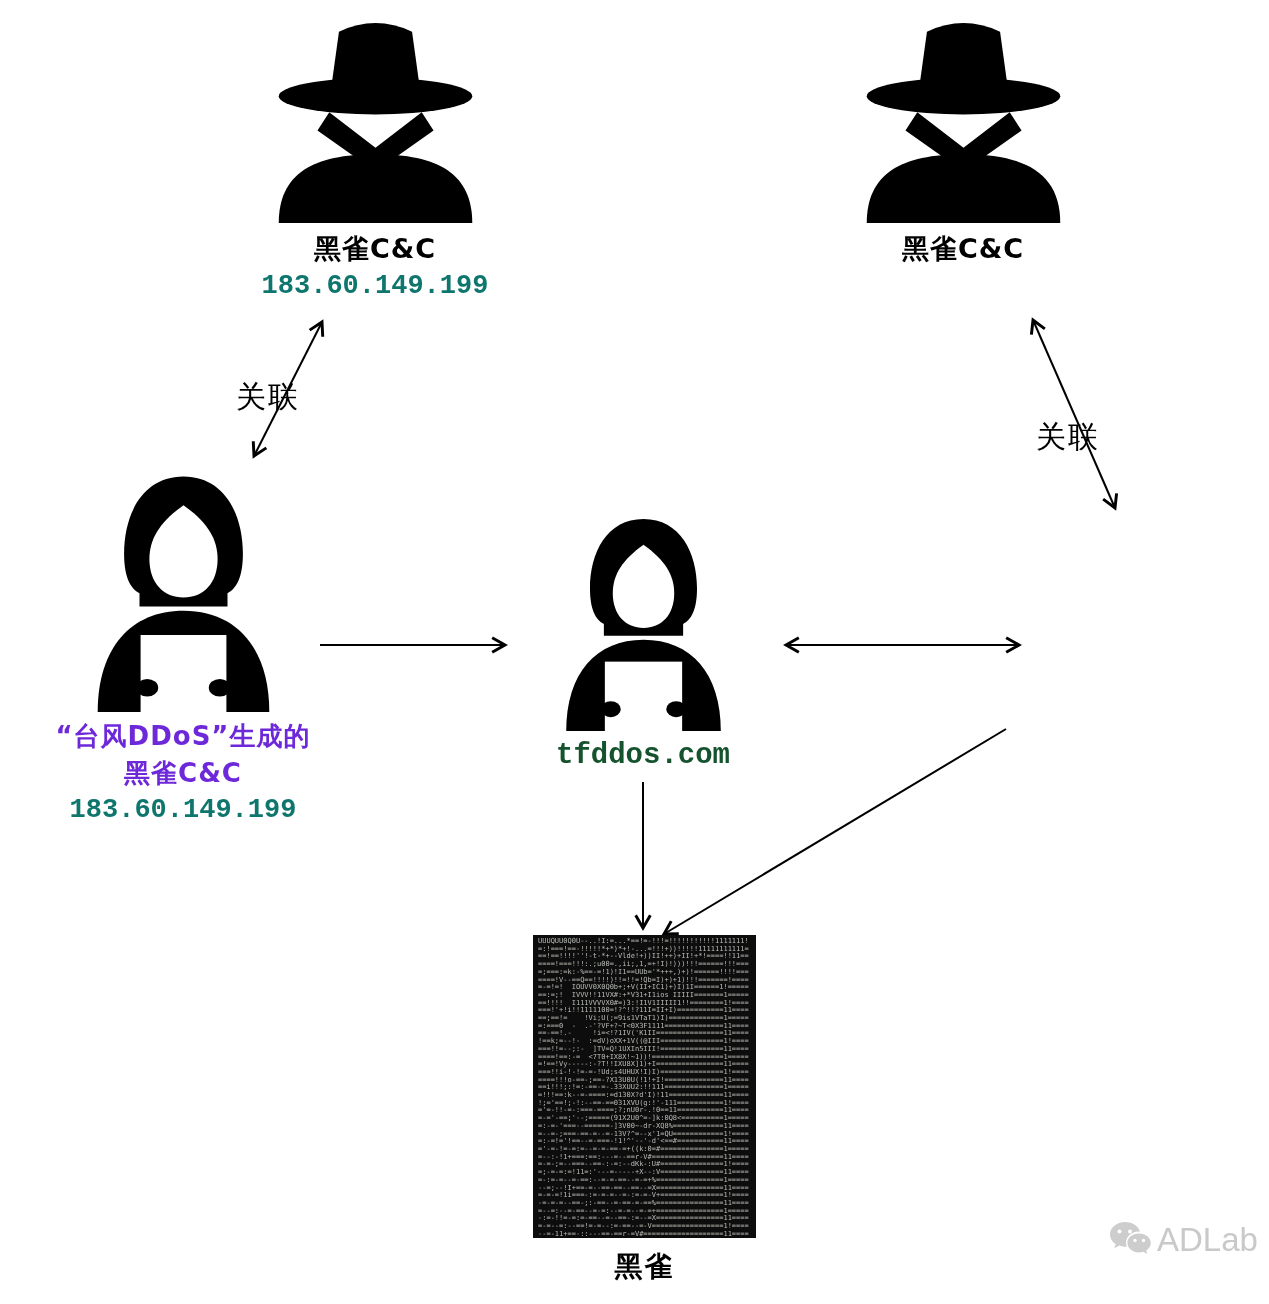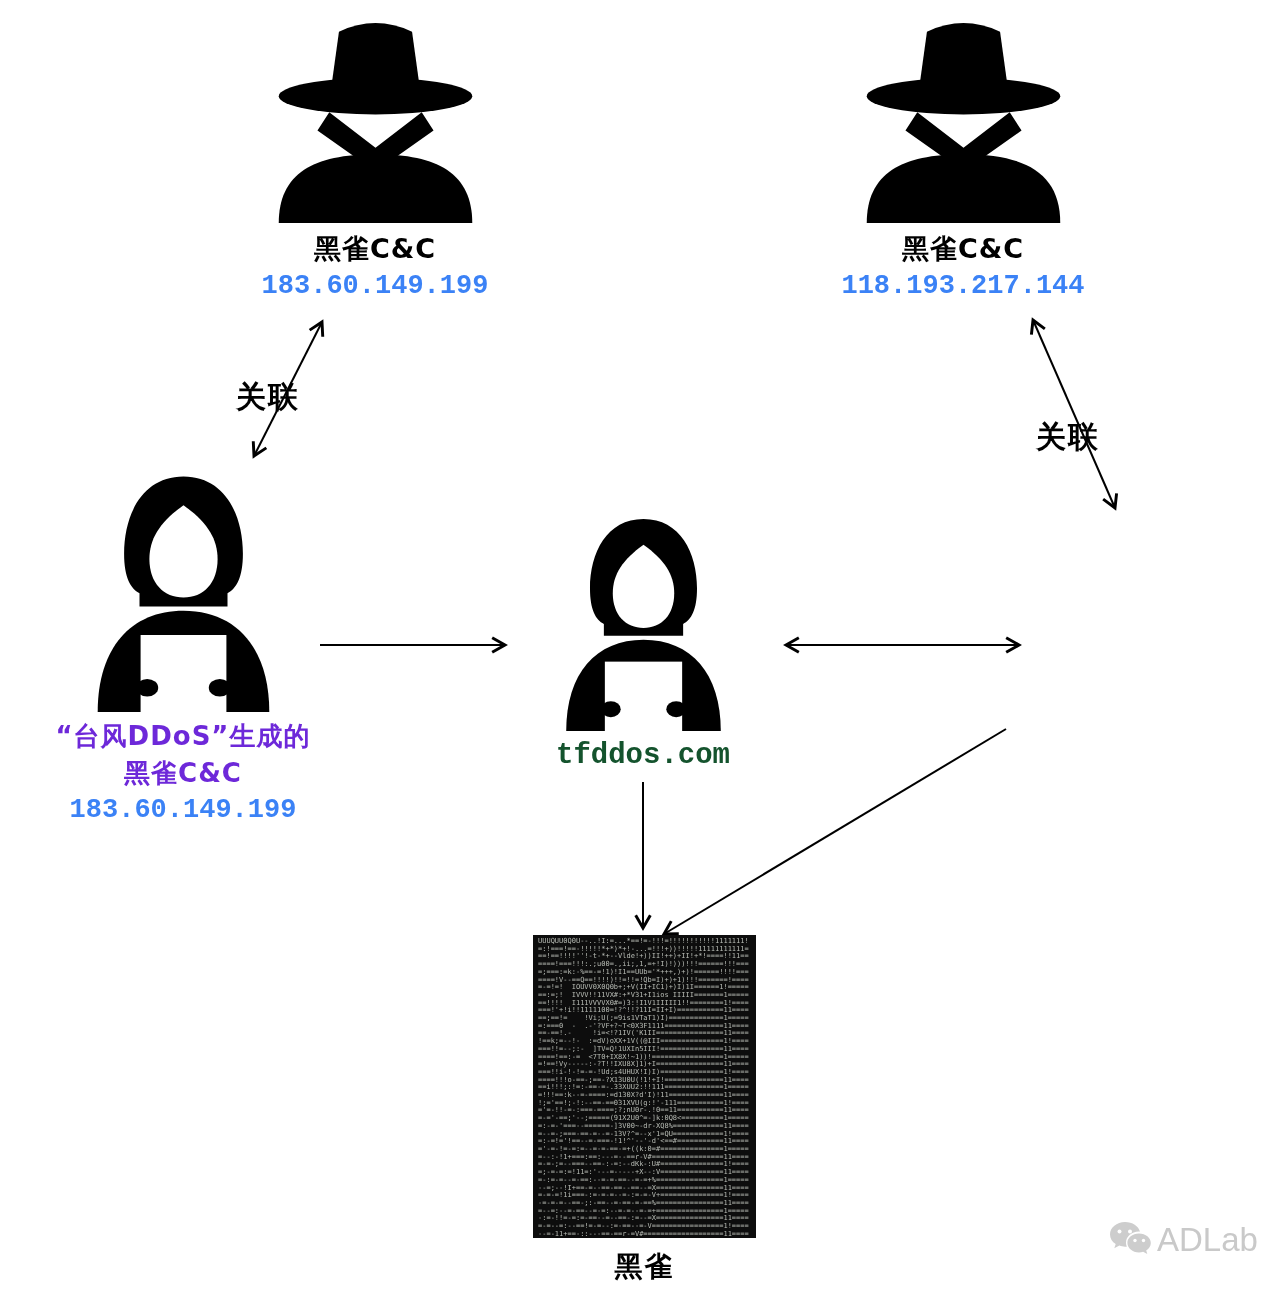--- a/index.html
+++ b/index.html
@@ -4,24 +4,24 @@
 <style>
   * { margin:0; padding:0; box-sizing:border-box; }
   html,body { background:#ffffff; font-family:"DejaVu Sans","Liberation Sans",sans-serif; }
   .canvas { position:relative; width:1269px; height:1304px; background:#ffffff; overflow:hidden;margin-left:33px; }
 
   .node { position:absolute; display:flex; flex-direction:column; align-items:center; text-align:center; }
   .icon-svg { display:block; fill:#000; }
 
   .cjk-label { font-size:27px; font-weight:700; color:#000; letter-spacing:1px; margin-top:10px; line-height:1.2; }
   .cjk-sub   { font-size:26px; font-weight:700; color:#6d28d9; letter-spacing:1px; margin-top:8px; line-height:1.25; }
-  .mono-label { font-family:"Liberation Mono","DejaVu Sans Mono",monospace; font-size:27px; font-weight:700; color:#3b82f6; margin-top:6px; letter-spacing:0px; }
+  .mono-label { font-family:"Liberation Mono","DejaVu Sans Mono",monospace; font-size:27px; font-weight:700; color:#0f766e; margin-top:6px; letter-spacing:0px; }
   .domain-label { font-family:"Liberation Mono","DejaVu Sans Mono",monospace; font-size:29px; font-weight:700; color:#14532d; margin-top:8px; }
 
-  .assoc-label { position:absolute; font-size:30px; font-weight:700; color:#000; letter-spacing:2px; }
+  .assoc-label { position:absolute; font-size:30px; font-weight:400; color:#000; letter-spacing:2px; }
 
   .arrow-layer { position:absolute; left:0; top:0; pointer-events:none; }
 
   .ascii-wrap { position:absolute; left:500px; top:935px; width:223px; display:flex; flex-direction:column; align-items:center; }
   pre.ascii { width:223px; height:303px; background:#0d0d0d; color:#b9bdb6; font-family:"DejaVu Sans Mono","Liberation Mono",monospace; font-size:7px; line-height:7.7px; padding:3px 5px; overflow:hidden; white-space:pre; }
   .ascii-caption { font-size:28px; font-weight:700; color:#000; margin-top:10px; letter-spacing:2px; }
 
   .watermark { position:absolute; left:1074px; top:1220px; display:flex; align-items:center; color:#c9c9c9; }
   .watermark-text { font-size:33px; color:#c9c9c9; font-family:"Liberation Sans","DejaVu Sans",sans-serif; }
 </style>
@@ -69,21 +69,20 @@
       </svg>
     <div class="cjk-label">黑雀C&amp;C</div>
     <div class="mono-label">183.60.149.199</div>
   </div>
 
   <div class="node" style="left:780px; top:8px; width:300px;">
     <svg class="icon-svg" width="225" height="215" preserveAspectRatio="none">
         <use href="#sym-spy"></use>
       </svg>
     <div class="cjk-label">黑雀C&amp;C</div>
-    <div class="mono-label">118.193.217.144</div>
   </div>
 
   <div class="assoc-label" style="left:203px; top:377px;">关联</div>
   <div class="assoc-label" style="left:1003px; top:417px;">关联</div>
 
   <div class="node" style="left:5px; top:470px; width:290px;">
     <svg class="icon-svg" width="235" height="242" preserveAspectRatio="none">
         <use href="#sym-hood"></use>
       </svg>
     <div class="cjk-sub">“台风DDoS”生成的</div>

